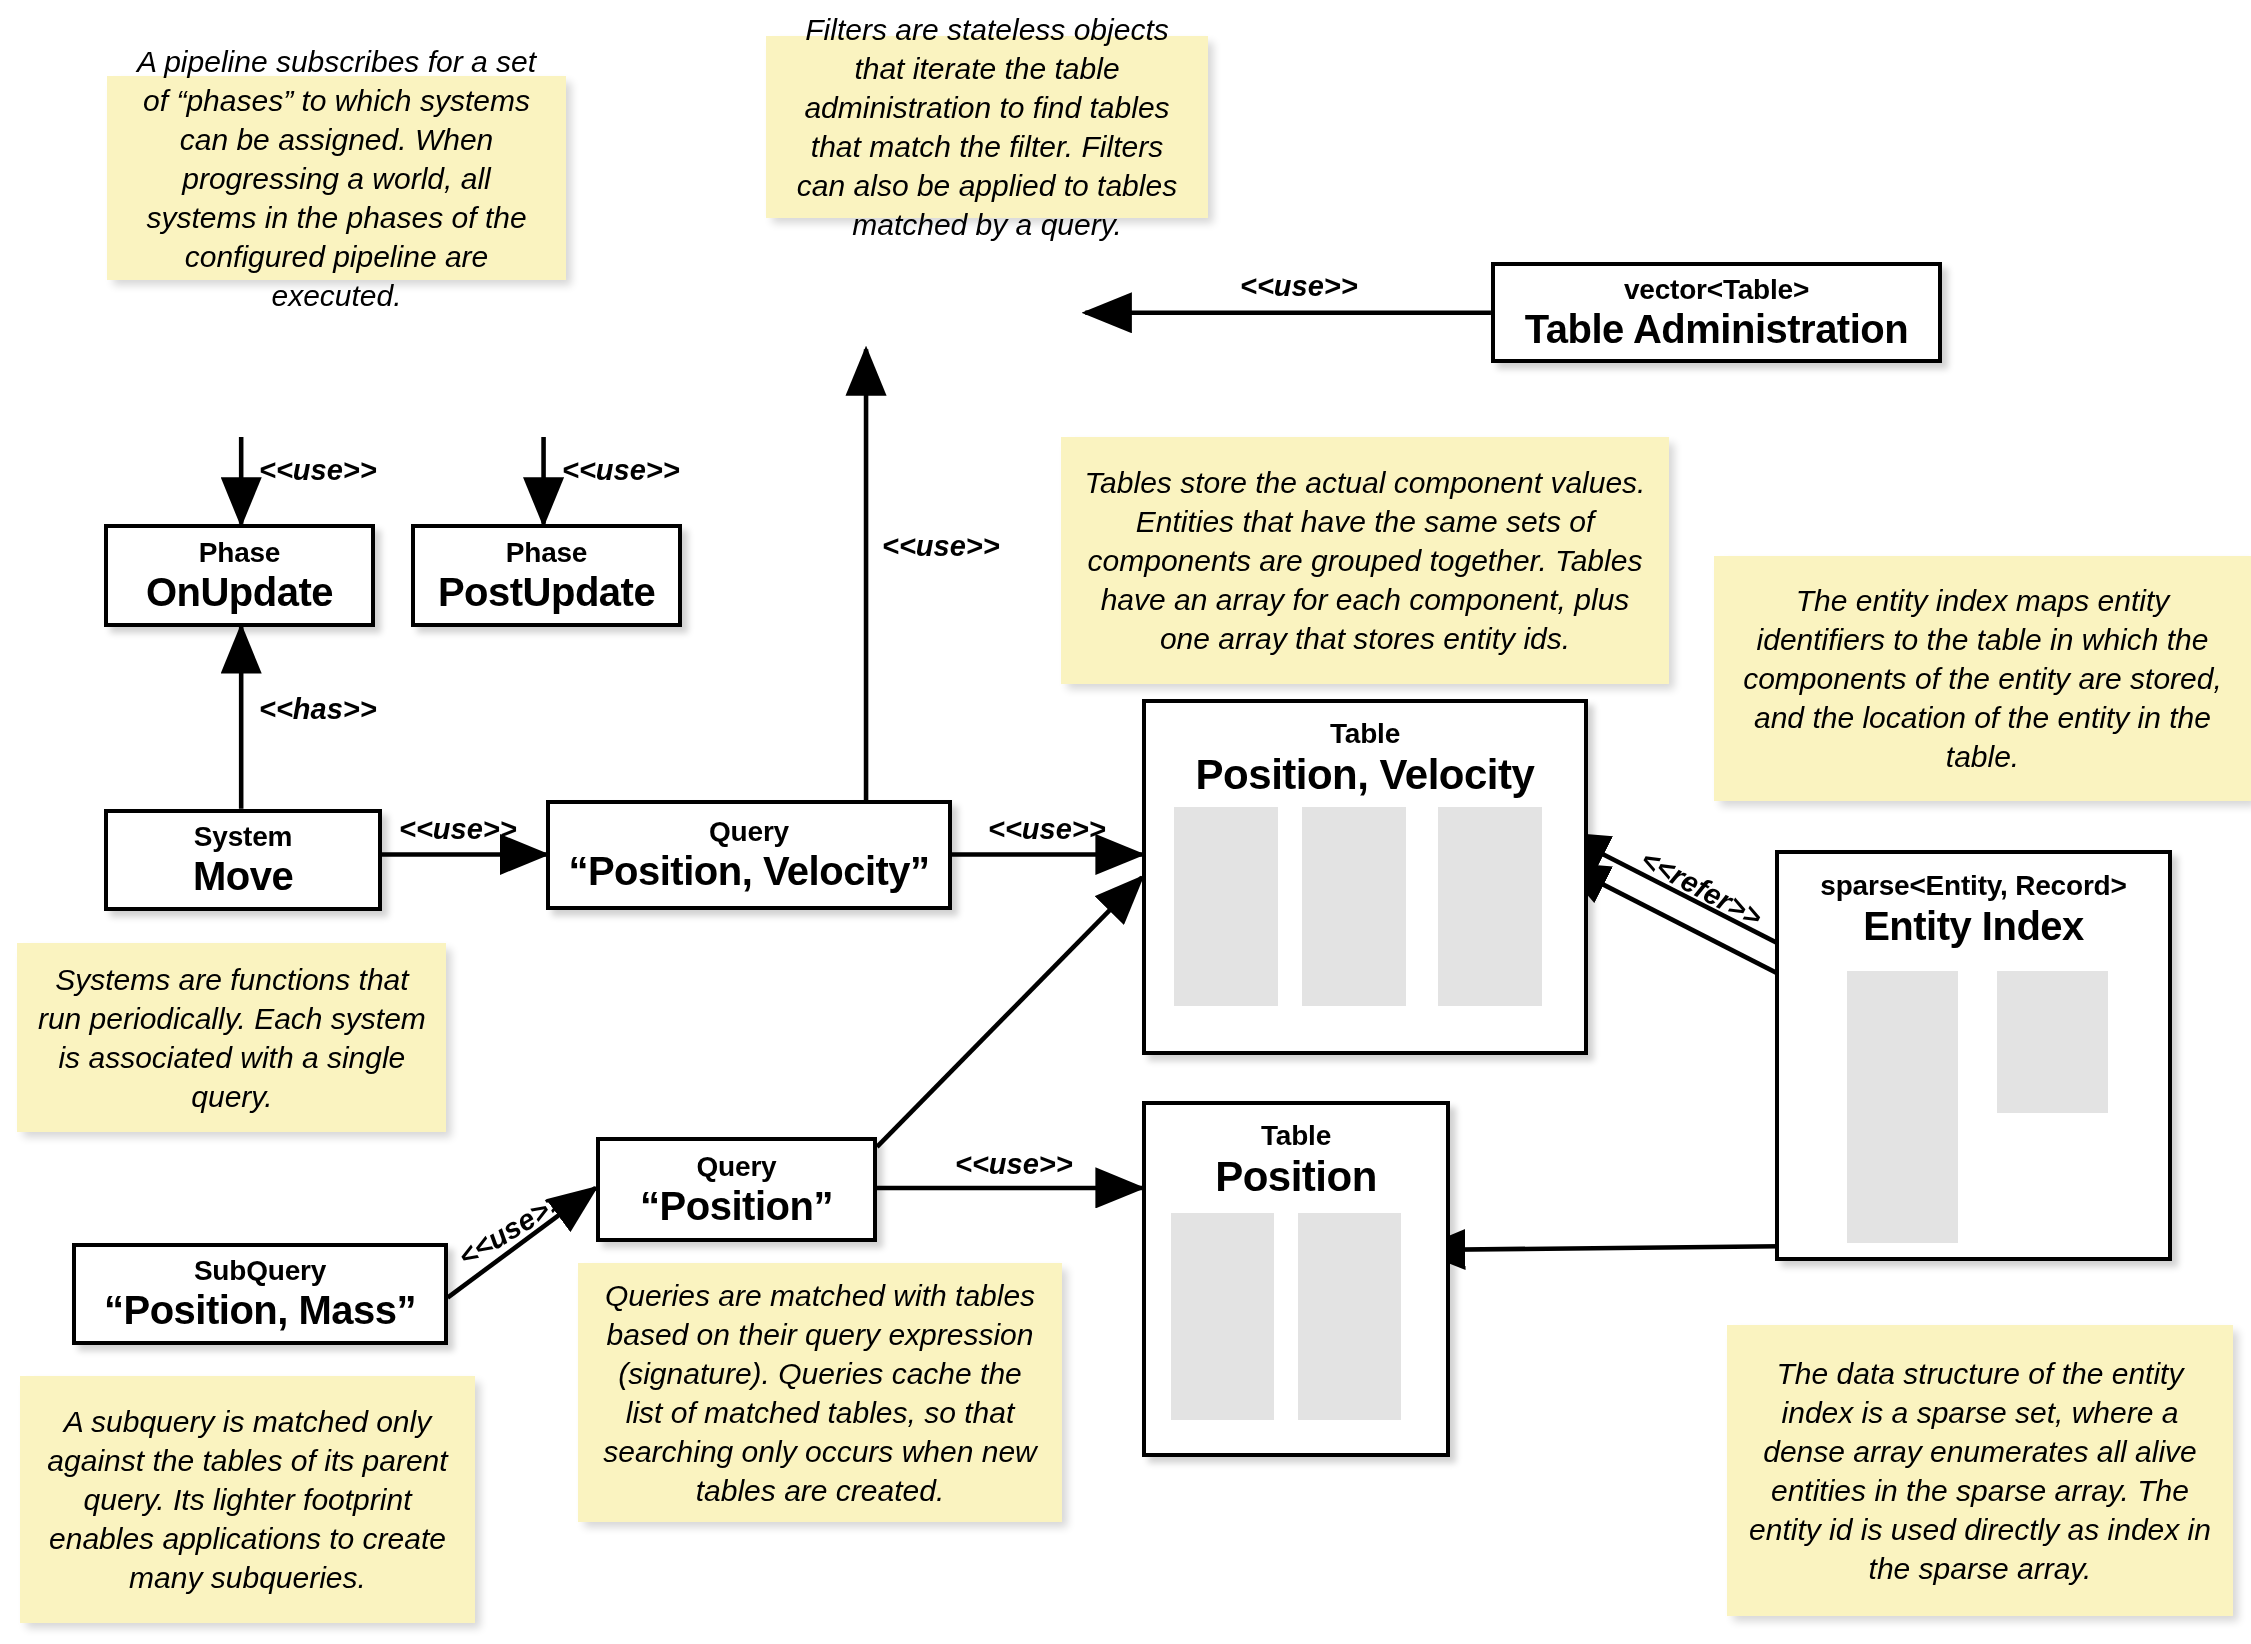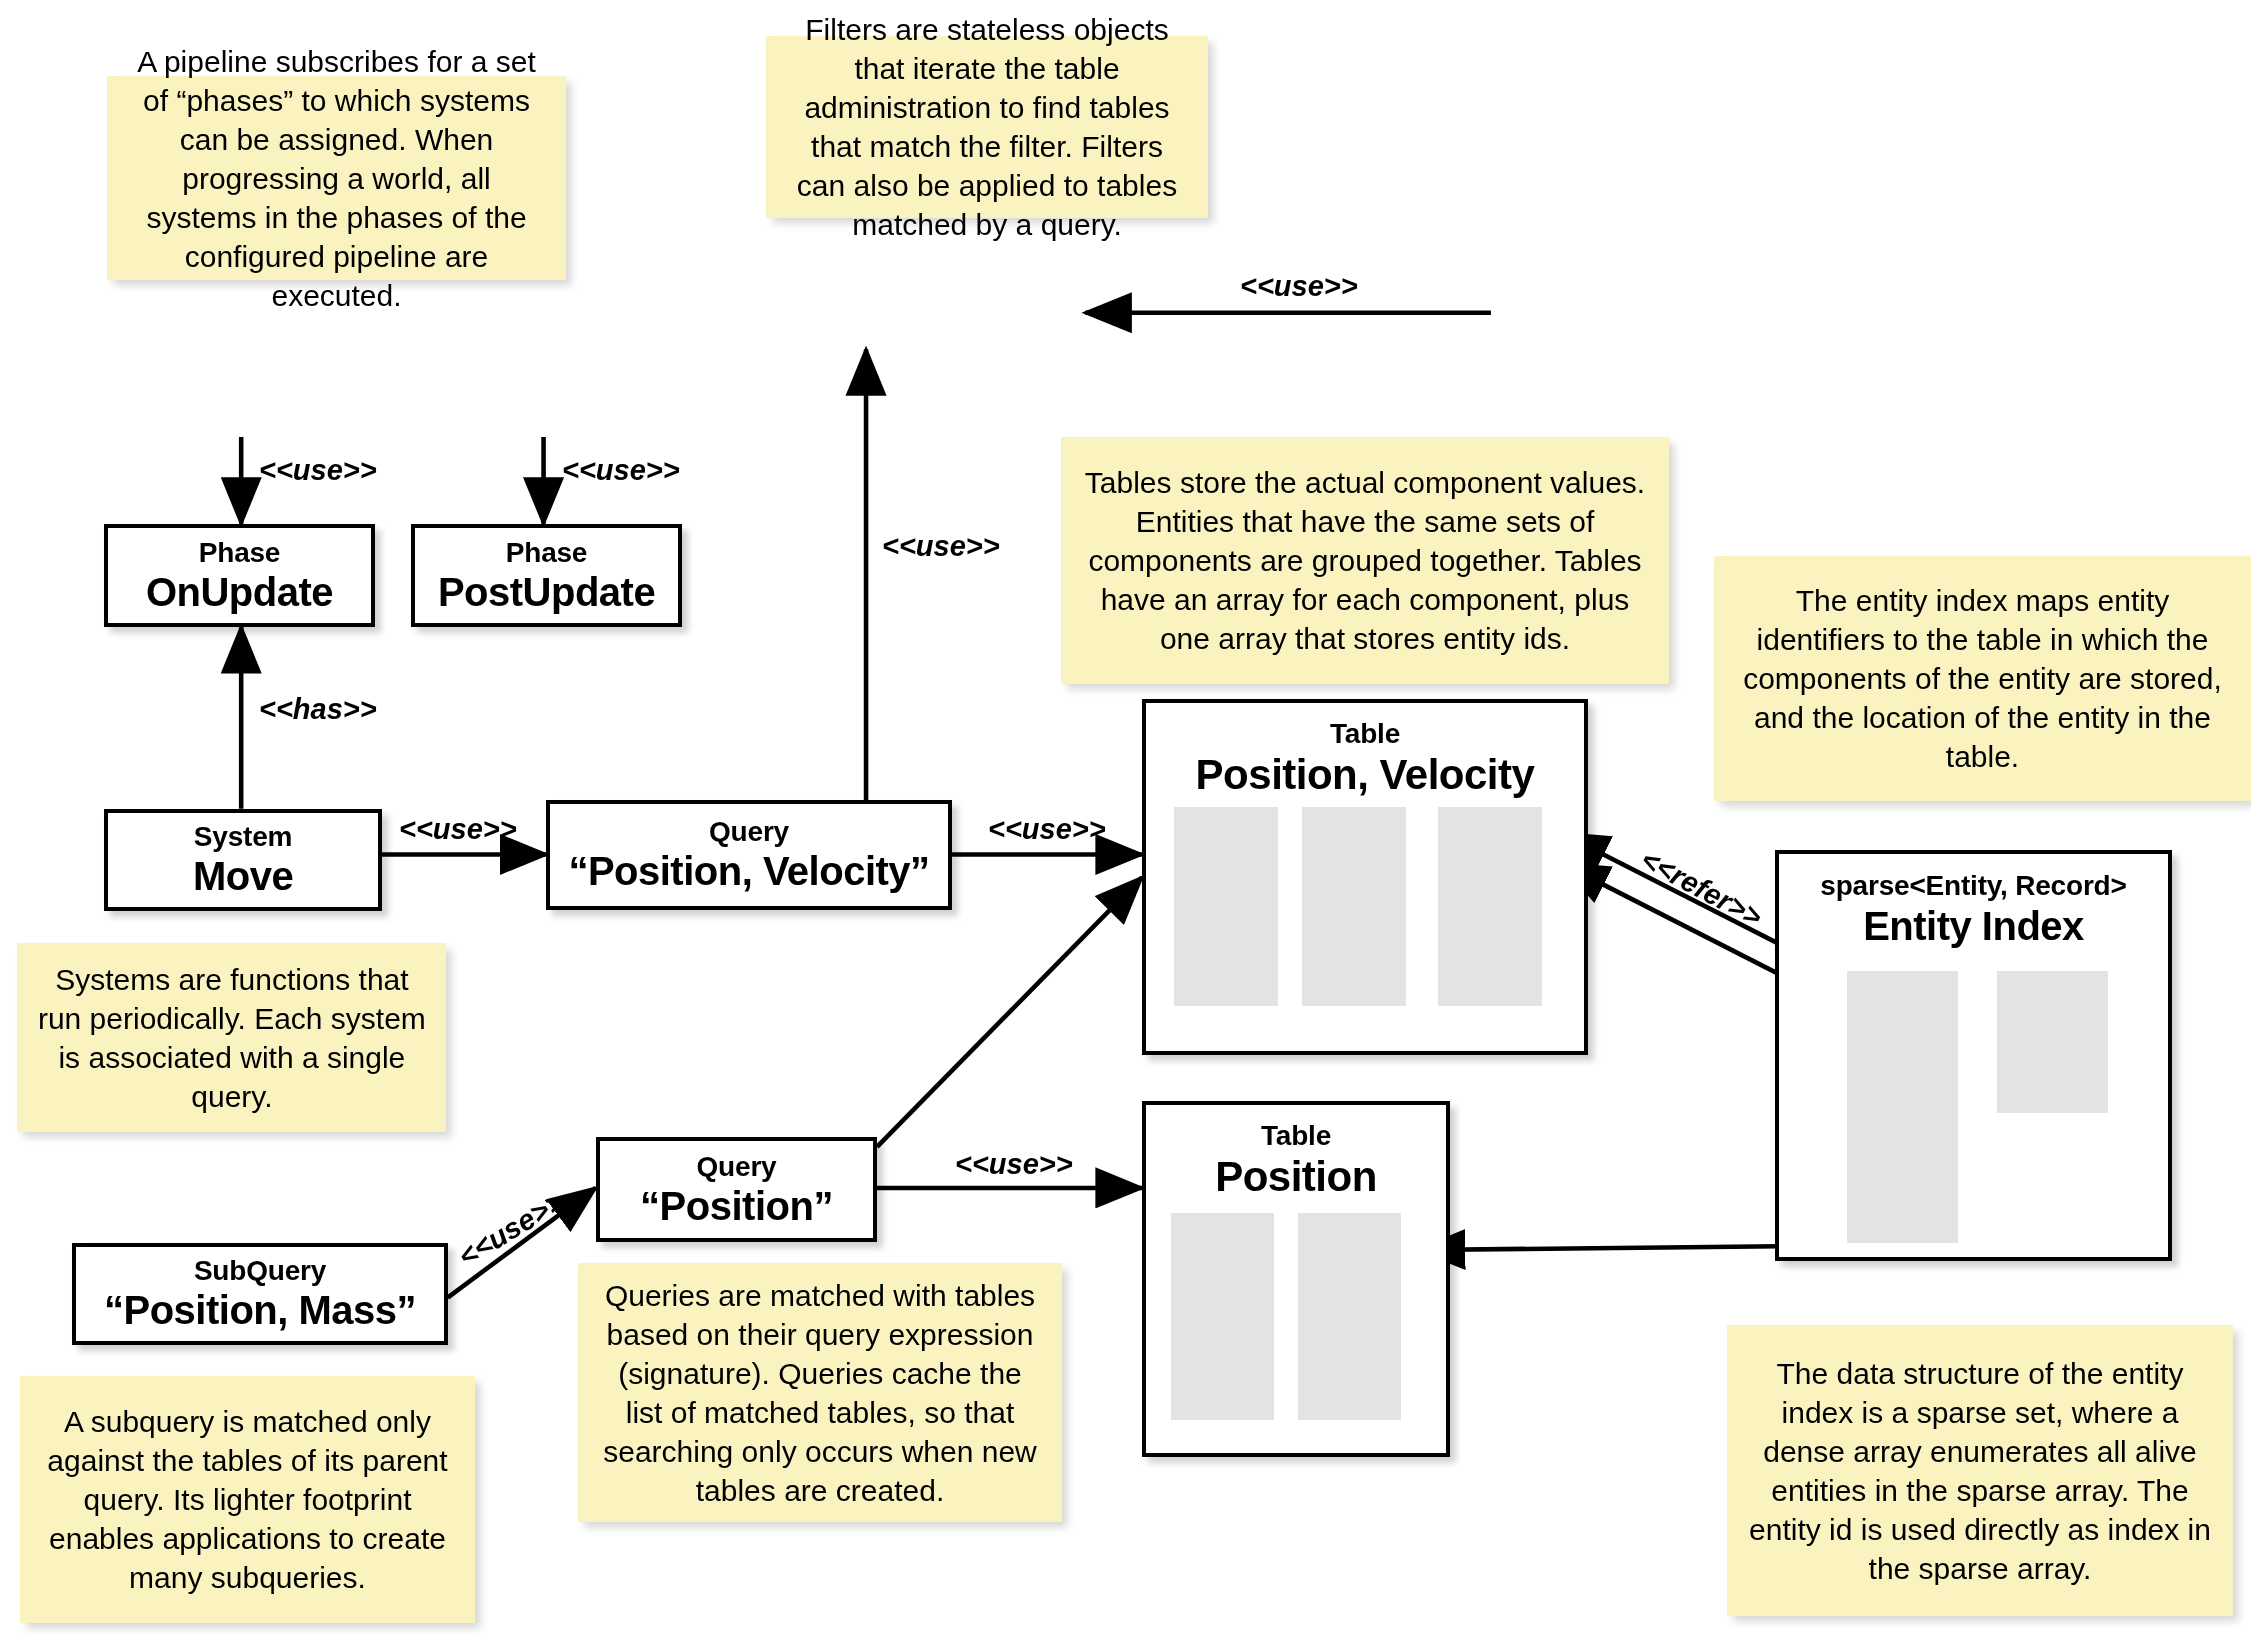--- a/index.html
+++ b/index.html
@@ -72,20 +72,21 @@
     color: #000;
     font-size: 30px;
     line-height: 1.30;
     text-align: center;
     padding: 16.4px 18.3px;
     display: flex;
     align-items: center;
     justify-content: center;
     box-shadow: 6.4px 6.4px 8.2px rgba(0,0,0,0.16);
     z-index: 4;
+    font-style: italic;
   }
   
   .edge-label {
     position: absolute;
     font-size: 29px;
     font-style: italic;
     font-weight: 600;
     color: #000;
     white-space: nowrap;
     z-index: 7;
@@ -213,20 +214,24 @@
     <div class="uml-stereo">Query</div>
     <div class="uml-name">“Position”</div>
   </div>
 
   <div class="uml-box centered" style="left:72px; top:1243px; width:376px; height:102px;">
     <div class="uml-stereo">SubQuery</div>
     <div class="uml-name">“Position, Mass”</div>
   </div>
 
 
+  <div class="uml-box centered" style="left:1491px; top:262px; width:451px; height:101px;">
+    <div class="uml-stereo">vector&lt;Table&gt;</div>
+    <div class="uml-name">Table Administration</div>
+  </div>
 
   <div class="uml-box table-box" style="left:1142px; top:699px; width:446px; height:356px;">
     <div class="uml-stereo">Table</div>
     <div class="uml-name">Position, Velocity</div>
   </div>
   <div class="col-array" style="left:1174px; top:807px; width:104px; height:199px;"></div>
   <div class="col-array" style="left:1302px; top:807px; width:104px; height:199px;"></div>
   <div class="col-array" style="left:1438px; top:807px; width:104px; height:199px;"></div>
 
   <div class="uml-box table-box" style="left:1142px; top:1101px; width:308px; height:356px;">

